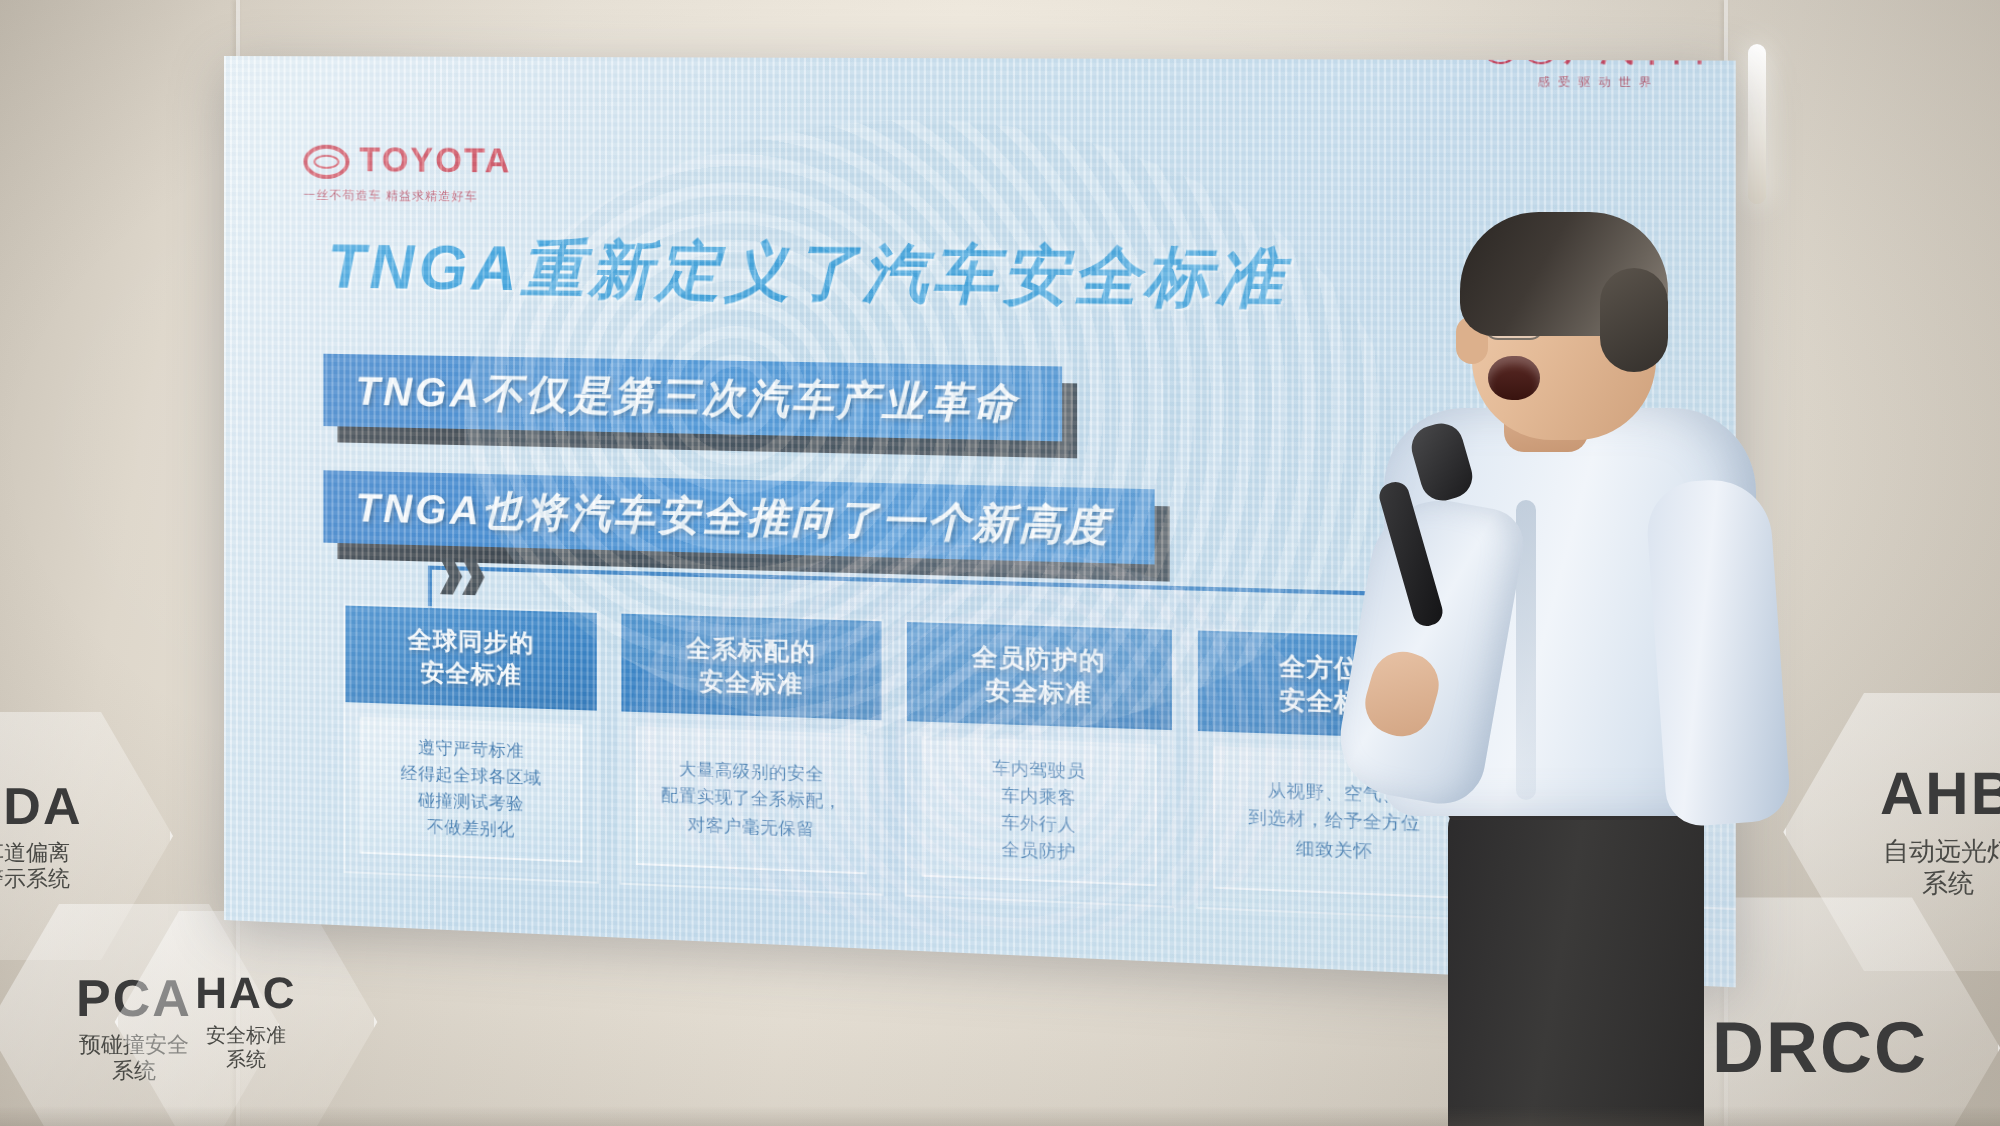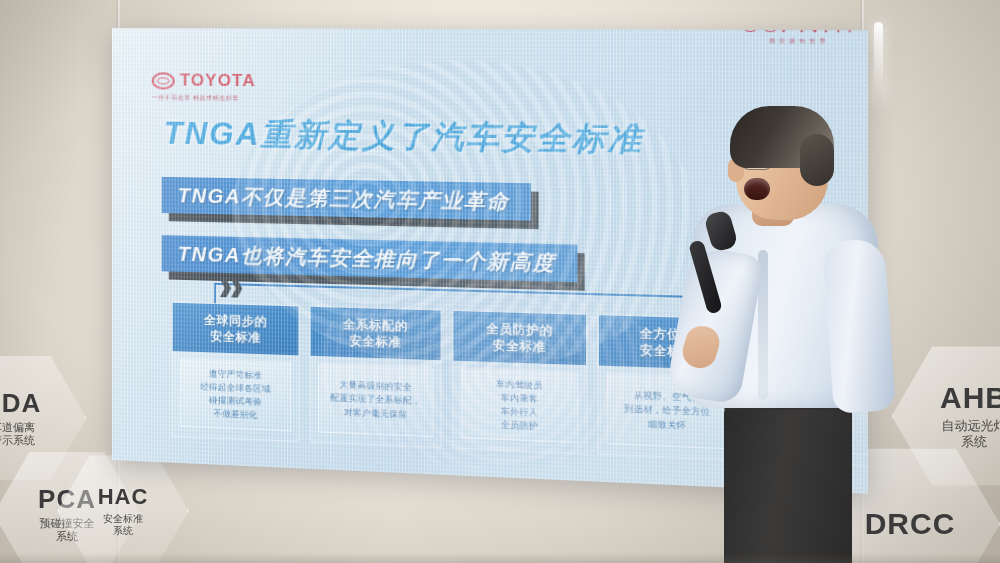--- a/index.html
+++ b/index.html
@@ -40,21 +40,21 @@
 
   #hex-lda{left:-62px;top:352px;width:150px;height:132px;}
   #hex-lda .code{font-size:26px;} #hex-lda .cn{font-size:11px;}
   #hex-pca{left:-8px;top:448px;width:150px;height:132px;}
   #hex-pca .code{font-size:26px;} #hex-pca .cn{font-size:11px;}
   #hex-hac{left:56px;top:452px;width:134px;height:118px;}
   #hex-hac .code{font-size:22px;} #hex-hac .cn{font-size:10px;}
   #hex-ahb{left:890px;top:342px;width:168px;height:148px;}
   #hex-ahb .code{font-size:30px;} #hex-ahb .cn{font-size:13px;}
   #hex-drcc{left:818px;top:444px;width:184px;height:160px;}
-  #hex-drcc .code{font-size:30px;} #hex-drcc .cn{font-size:13px;}
+  #hex-drcc .code{font-size:36px;} #hex-drcc .cn{font-size:13px;}
 
   
   #screen{position:absolute;left:112px;top:28px;width:712px;height:432px;
           transform:perspective(1500px) rotateY(-8.2deg) skewY(1.35deg);
           transform-origin:left center;
           background:linear-gradient(128deg,#e8f2f8 0%,#dceaf4 18%,#cfe3f0 40%,
                      #c5dced 58%,#d3e7f2 78%,#e2eff7 100%);
           box-shadow:0 6px 26px rgba(70,75,85,.32);
           overflow:hidden;}
   

